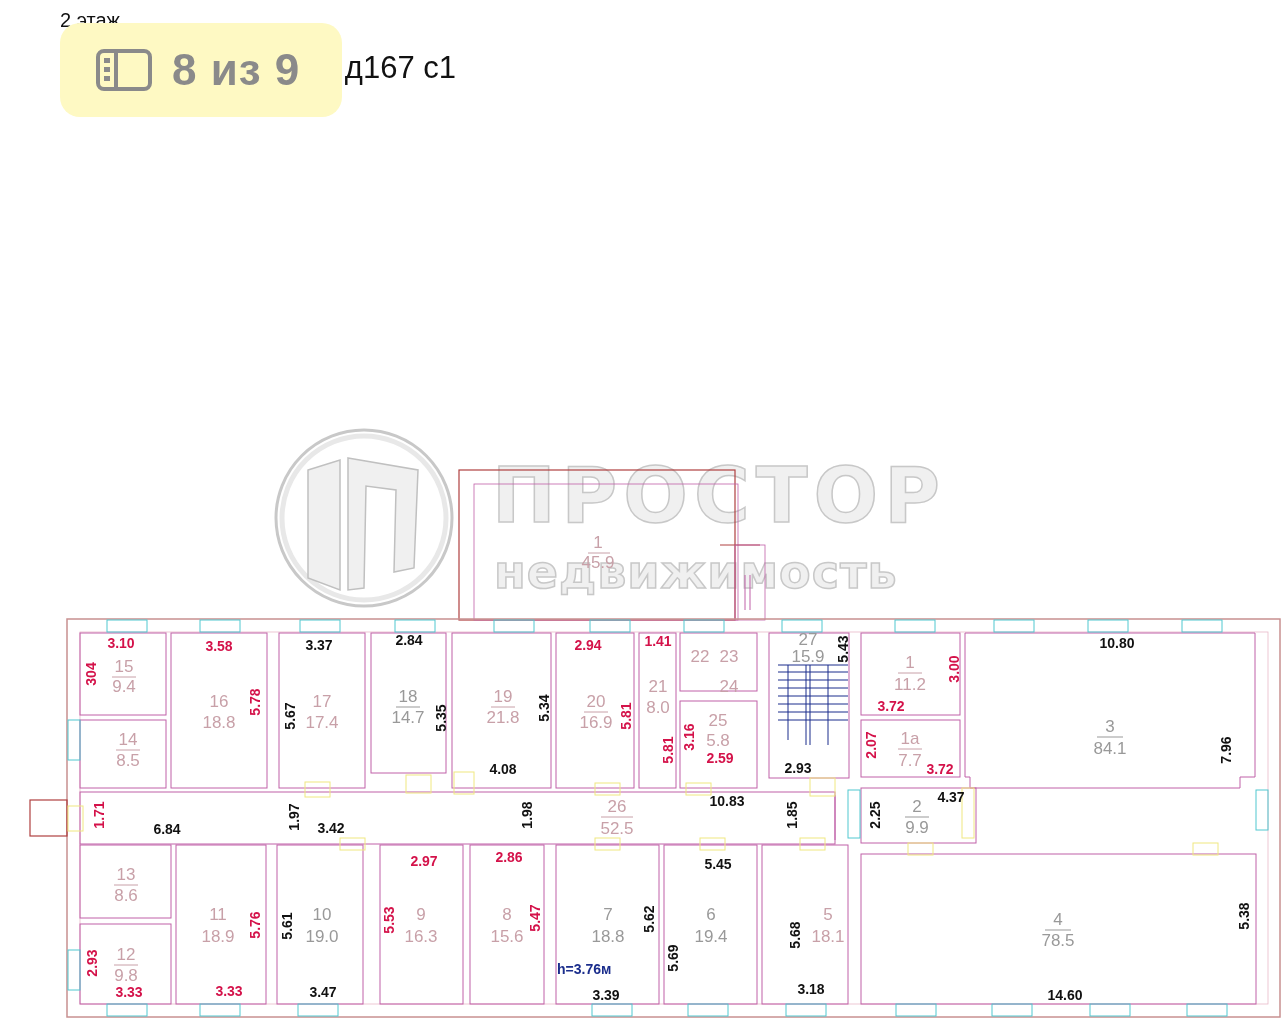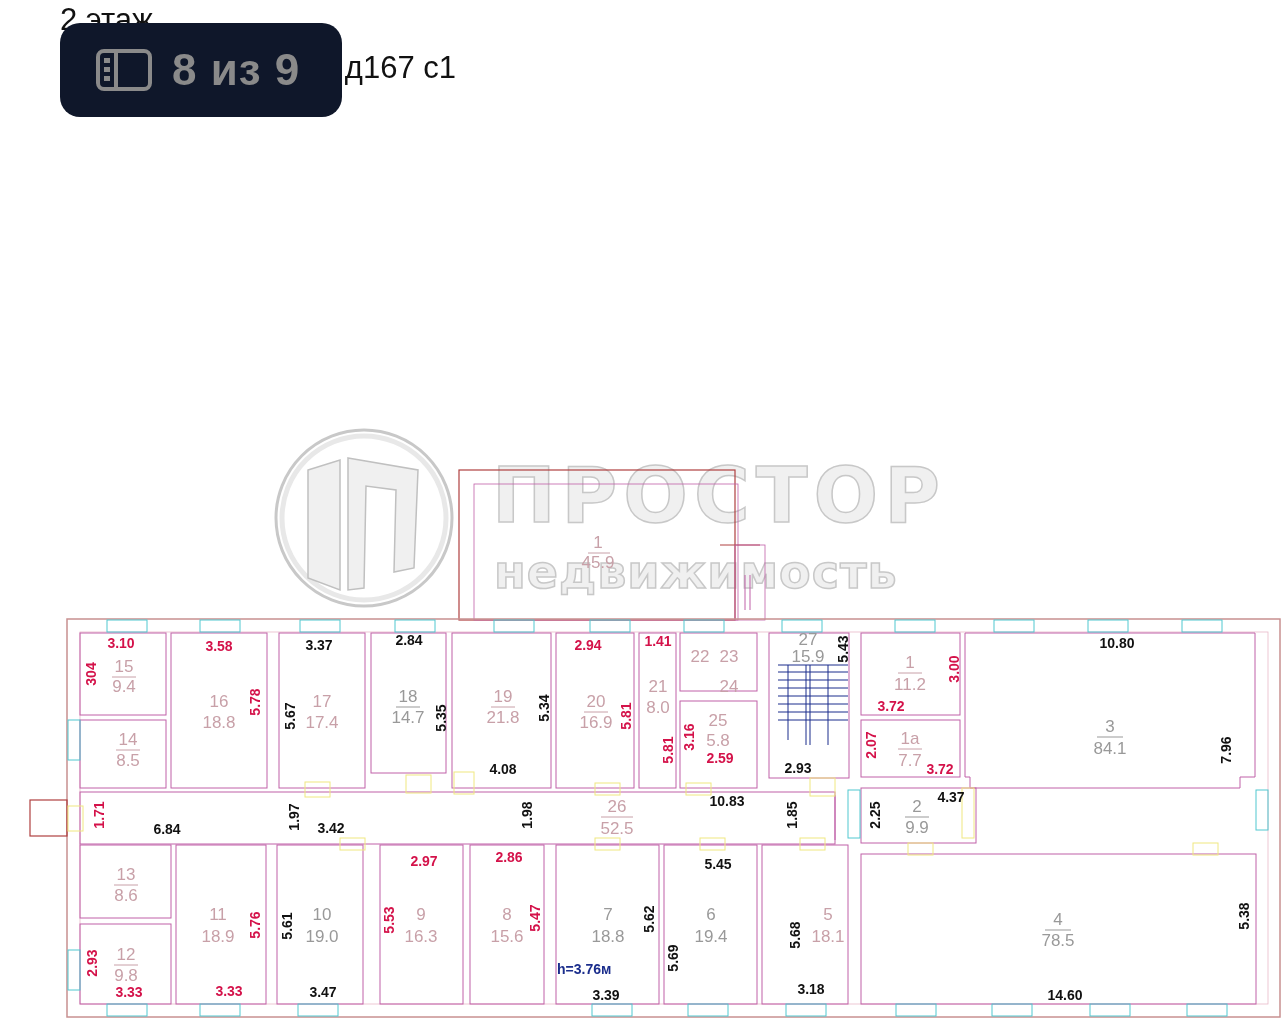--- a/index.html
+++ b/index.html
@@ -1,19 +1,19 @@
 <!DOCTYPE html>
 <html><head>
 <meta charset="utf-8">
 <style>
   html, body { margin: 0; padding: 0; background: #ffffff; }
   body { width: 1284px; height: 1032px; position: relative; overflow: hidden; font-family: "Liberation Sans", sans-serif; }
-  .doc-title-1 { position: absolute; left: 60px; top: 0px; font-size: 31px; color: #111; line-height: 40px; white-space: nowrap; }
+  .doc-title-1 { position: absolute; left: 60px; top: 0px; font-size: 20px; color: #111; line-height: 40px; white-space: nowrap; }
   .doc-title-2 { position: absolute; left: 60px; top: 48px; font-size: 31px; color: #111; line-height: 40px; white-space: nowrap; }
-  .page-badge { position: absolute; left: 60px; top: 23px; width: 282px; height: 94px; background: #0f172a; border-radius: 20px; display: flex; align-items: center; box-sizing: border-box; padding-left: 36px; }
+  .page-badge { position: absolute; left: 60px; top: 23px; width: 282px; height: 94px; background: #fef9c3; border-radius: 20px; display: flex; align-items: center; box-sizing: border-box; padding-left: 36px; }
   .page-badge .badge-icon { width: 56px; height: 42px; margin-right: 20px; }
   .page-badge .badge-text { font-size: 44px; font-weight: bold; color: #8a8a8a; letter-spacing: 1px; }
   .plan { position: absolute; left: 0; top: 0; }
   .rm-no { font-family: "Liberation Sans", sans-serif; font-size: 17px; fill: #c8a0a8; text-anchor: middle; }
   .rm-no.gray { fill: #999; }
   .dim { font-family: "Liberation Sans", sans-serif; font-size: 14px; font-weight: bold; text-anchor: middle; }
   .dim.red { fill: #d4124a; }
   .dim.black { fill: #111; }
   .height-label { font-family: "Liberation Sans", sans-serif; font-size: 14px; font-weight: bold; fill: #1a2d8c; }
   .wm { font-family: "DejaVu Sans", sans-serif; font-weight: bold; fill: #f0f0f0; stroke: #c8c8c8; stroke-width: 1.5; }

